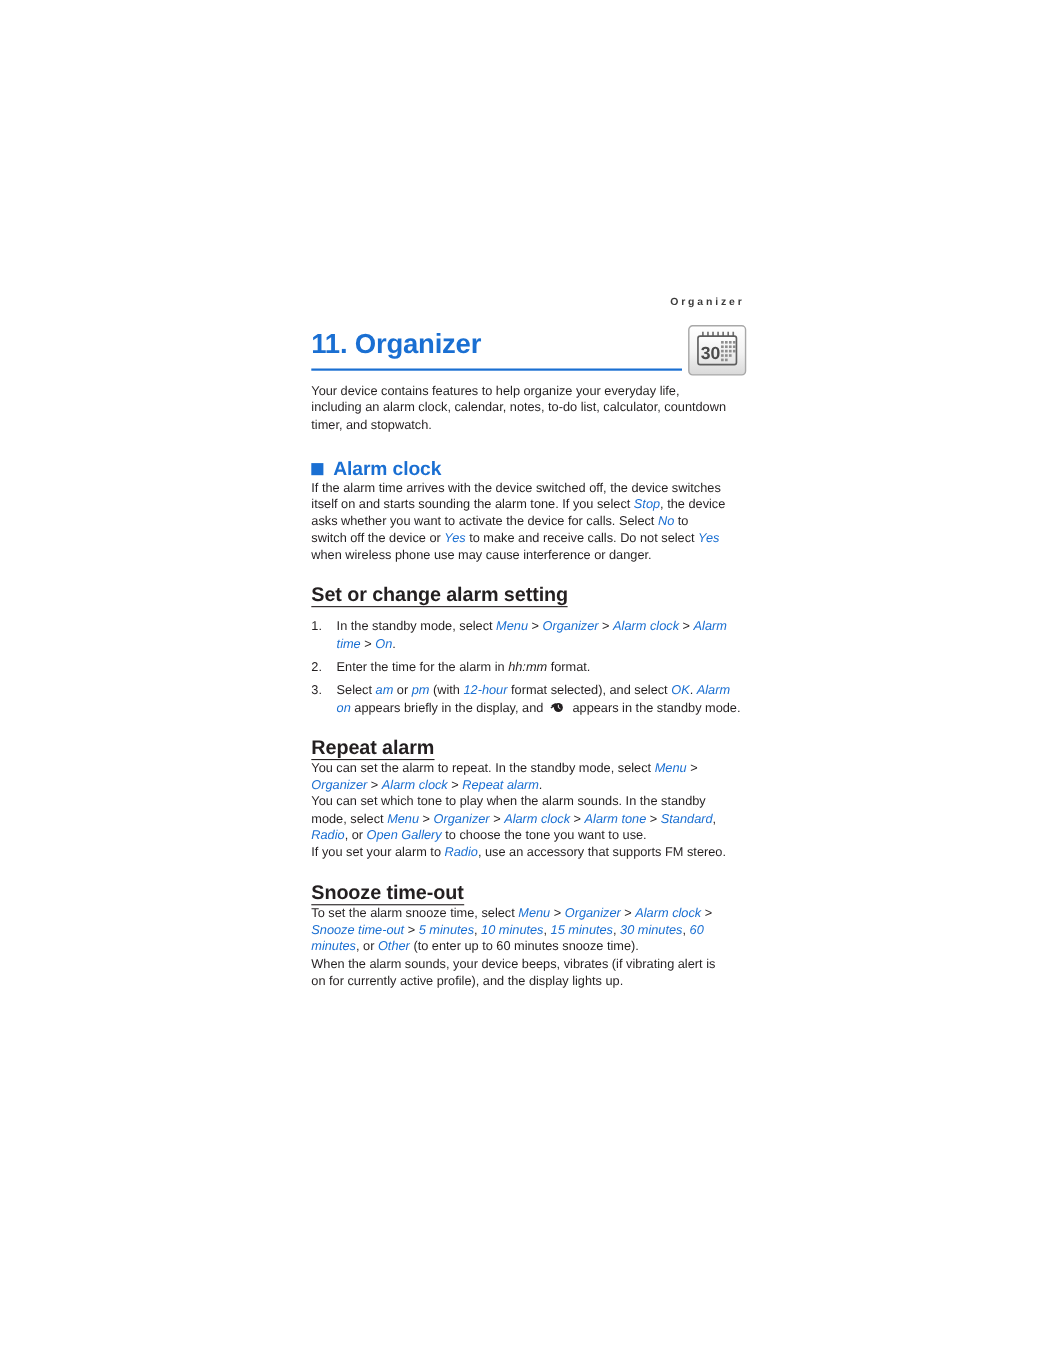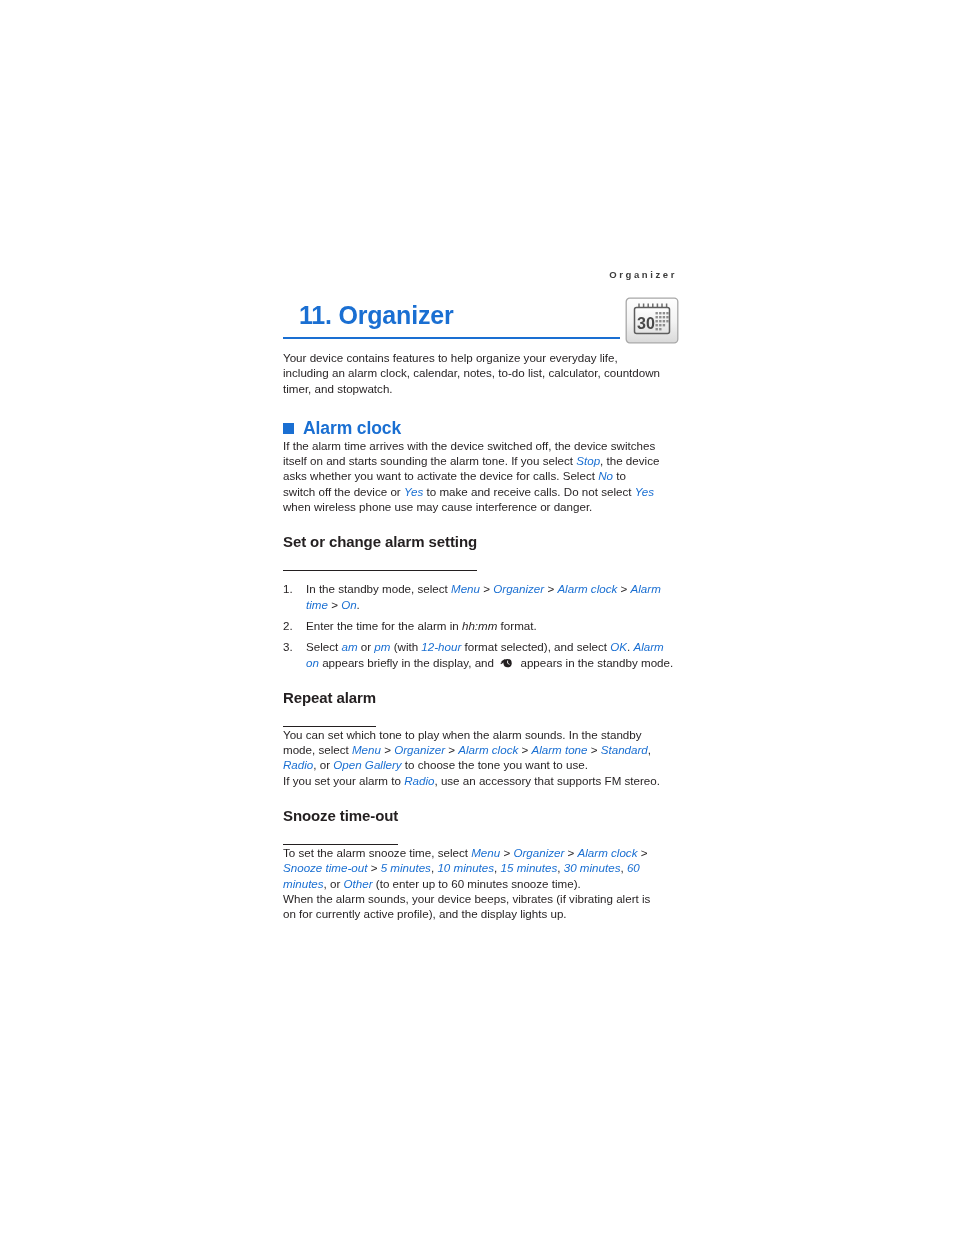--- a/index.html
+++ b/index.html
@@ -44,21 +44,21 @@
   .chapter-block {
     position: relative;
     height: 52px;
   }
   .chapter-title {
     font-size: 25px;
     font-weight: bold;
     color: #1a6fd2;
     line-height: 30px;
     letter-spacing: -0.2px;
-    margin: 16px;
+    margin: 0;
     padding-top: 2px;
   }
   .chapter-rule {
     position: absolute;
     left: 0;
     top: 39px;
     width: 337px;
     height: 1.6px;
     background: #1a6fd2;
   }
@@ -104,28 +104,28 @@
     color: #1a6fd2;
     line-height: 20px;
     letter-spacing: -0.1px;
   }
   .after-h1 {
     margin-top: 8px;
   }
 
   
   .h2 {
-    font-size: 15px;
+    font-size: 18px;
     font-weight: bold;
     color: #231f20;
     line-height: 18px;
     margin: 19px 0 0 0;
     display: inline-block;
     border-bottom: 1.5px solid #231f20;
-    padding-bottom: 19px;
+    padding-bottom: 2px;
     letter-spacing: -0.1px;
   }
   .h2-wrap { line-height: 0; }
   .after-h2 {
     margin-top: 7px;
   }
   .para-gap {
     margin-top: 9px;
   }
 
@@ -276,20 +276,21 @@
             <g stroke="#ffffff" stroke-width="0.9" fill="none" stroke-linecap="round">
               <path d="M7.6 4.0 L7.6 6.2 L9.2 7.2"></path>
             </g>
           </svg></span><span> appears in the standby mode.</span>
       </li>
     </ol>
 
     <div class="h2-wrap">
       <h2 class="h2">Repeat alarm</h2>
     </div>
+    <p class="body after-h2"><span>You can set the alarm to repeat. In the standby mode, select </span><span class="ui">Menu</span><span class="sep"> &gt; </span><span class="ui">Organizer</span><span class="sep"> &gt; </span><span class="ui">Alarm clock</span><span class="sep"> &gt; </span><span class="ui">Repeat alarm</span><span>.</span></p>
 
     <p class="body after-h2"><span>You can set which tone to play when the alarm sounds. In the standby mode, select </span><span class="ui">Menu</span><span class="sep"> &gt; </span><span class="ui">Organizer</span><span class="sep"> &gt; </span><span class="ui">Alarm clock</span><span class="sep"> &gt; </span><span class="ui">Alarm tone</span><span class="sep"> &gt; </span><span class="ui">Standard</span><span>, </span><span class="ui">Radio</span><span>, or </span><span class="ui">Open Gallery</span><span> to choose the tone you want to use.</span></p>
 
     <p class="body para-gap"><span>If you set your alarm to </span><span class="ui">Radio</span><span>, use an accessory that supports FM stereo.</span></p>
 
     <div class="h2-wrap">
       <h2 class="h2">Snooze time-out</h2>
     </div>
     <p class="body after-h2"><span>To set the alarm snooze time, select </span><span class="ui">Menu</span><span class="sep"> &gt; </span><span class="ui">Organizer</span><span class="sep"> &gt; </span><span class="ui">Alarm clock</span><span class="sep"> &gt; </span><span class="ui">Snooze time-out</span><span class="sep"> &gt; </span><span class="ui">5 minutes</span><span>, </span><span class="ui">10 minutes</span><span>, </span><span class="ui">15 minutes</span><span>, </span><span class="ui">30 minutes</span><span>, </span><span class="ui">60 minutes</span><span>, or </span><span class="ui">Other</span><span> (to enter up to 60 minutes snooze time).</span></p>
 

